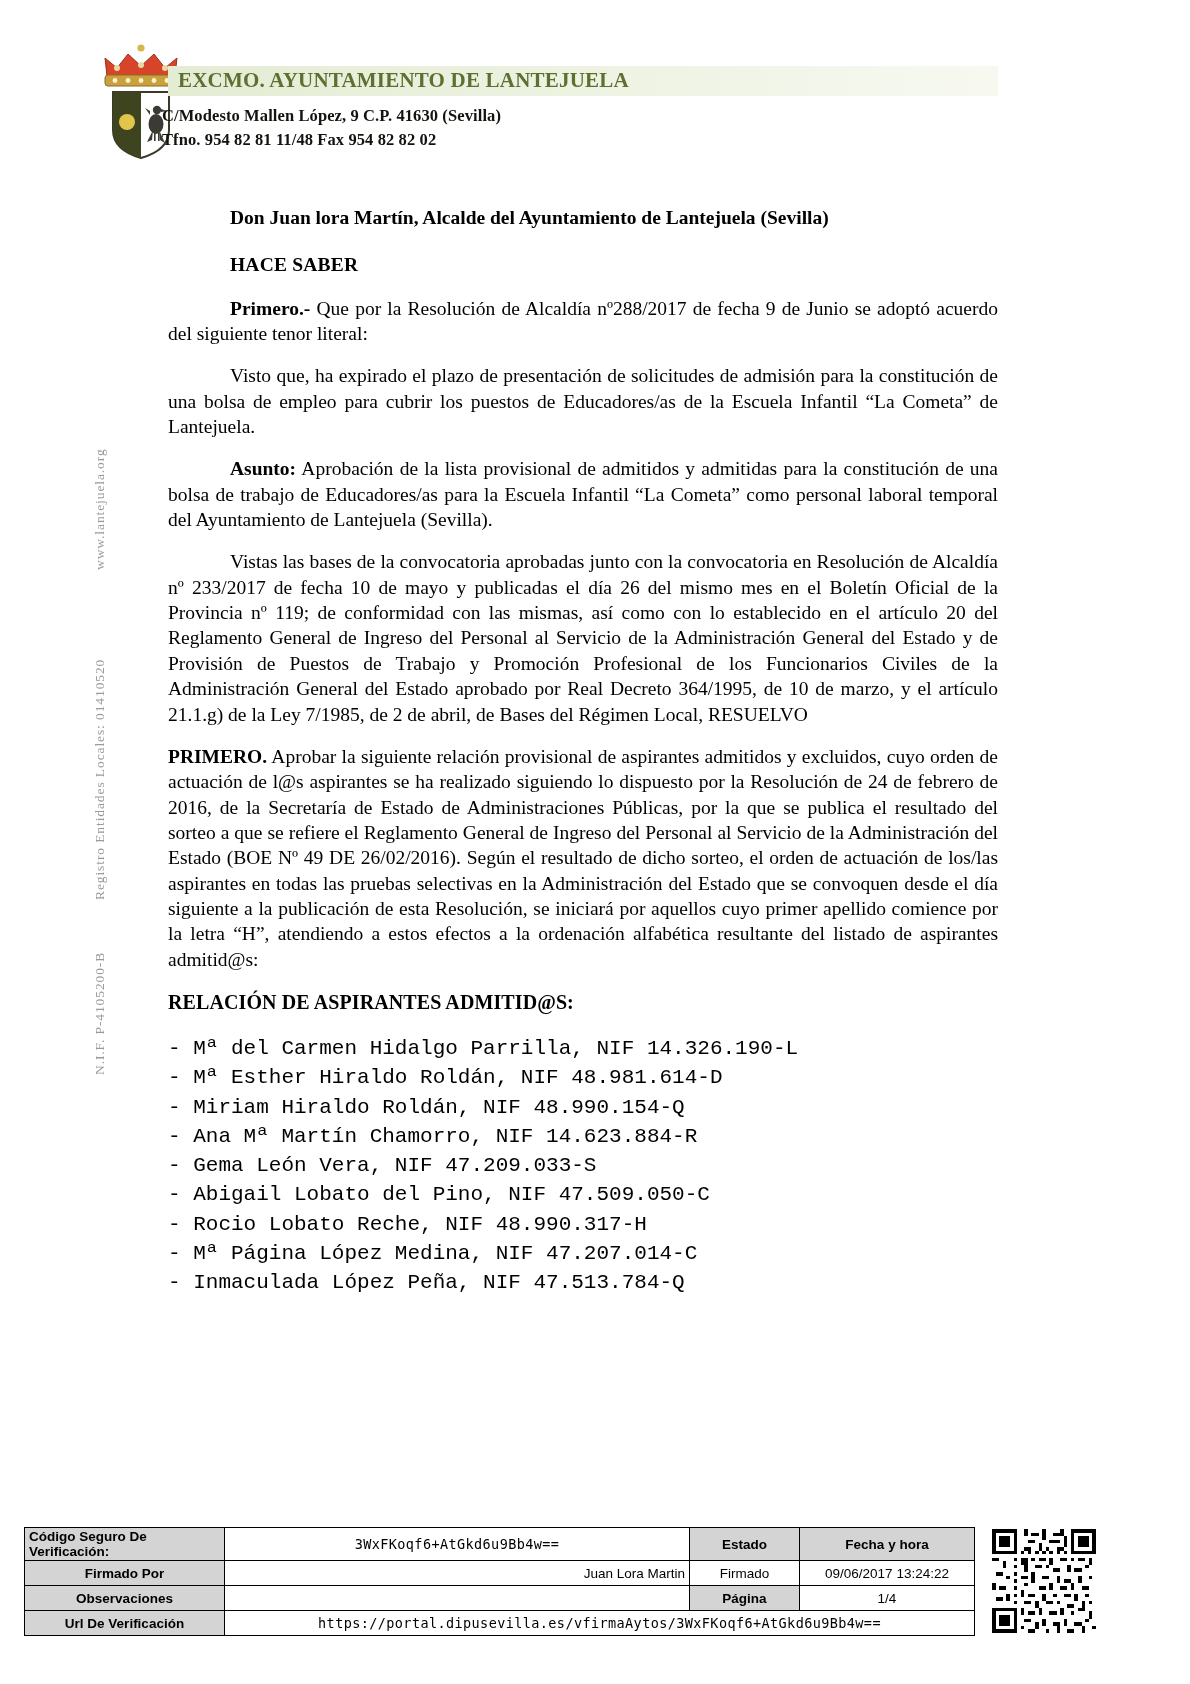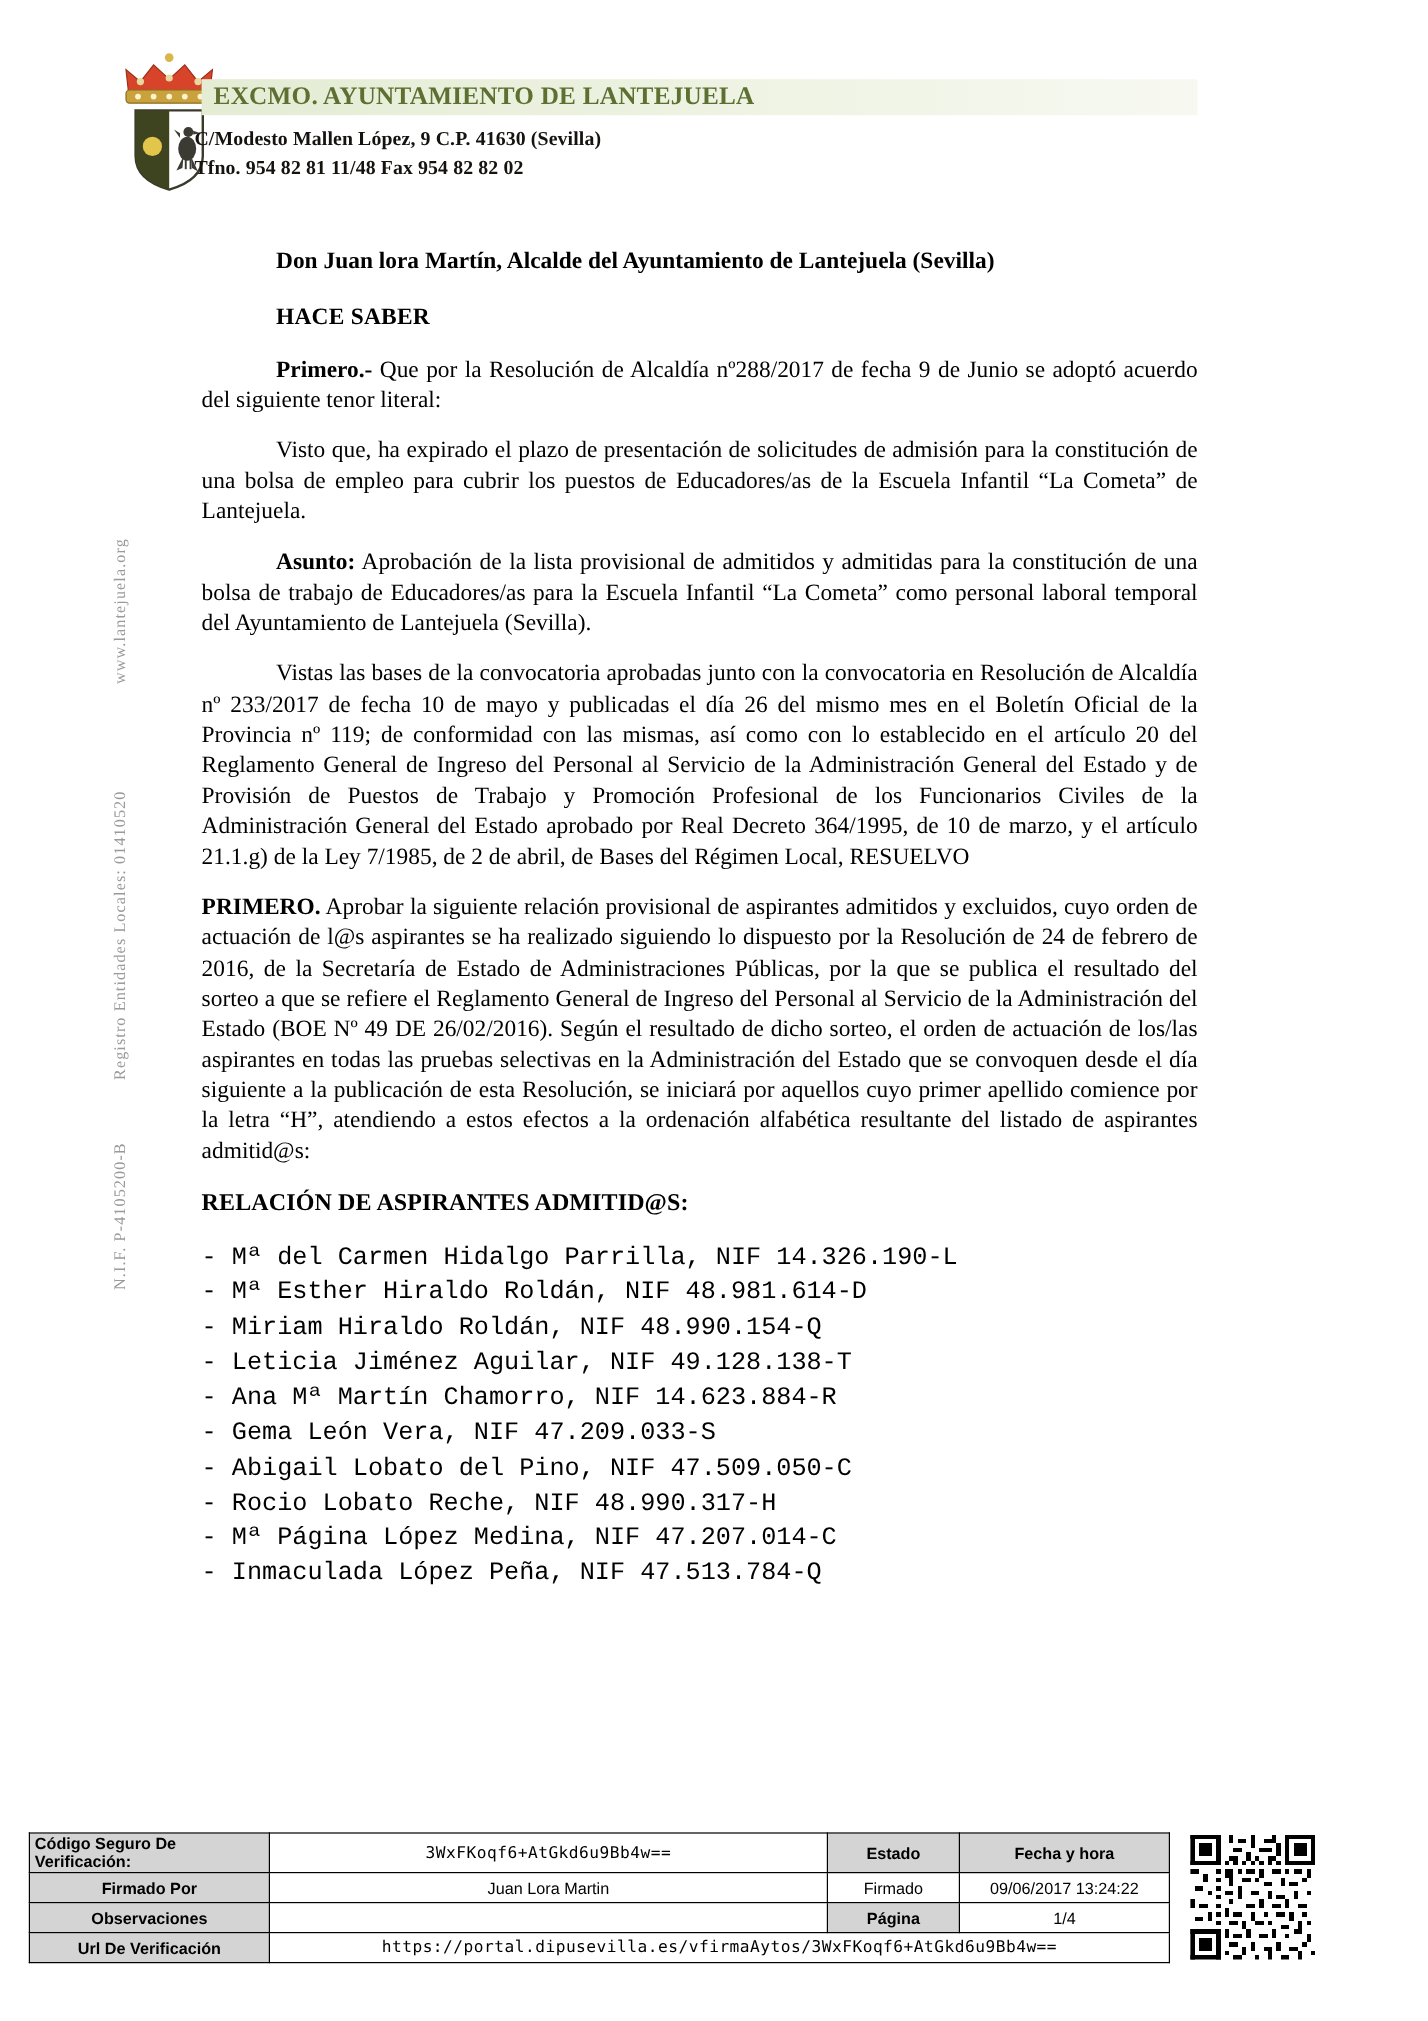--- a/index.html
+++ b/index.html
@@ -150,21 +150,21 @@
     text-align: center;
     font-size: 13.5px;
   }
   td.lbl-left { text-align: left; padding-left: 5px; }
   td.mono {
     font-family: "DejaVu Sans Mono", "Liberation Mono", monospace;
     font-size: 12.5px;
     text-align: center;
     letter-spacing: .4px;
   }
-  td.val-left { text-align: center; padding-left: 6px; }
+  td.val-left { text-align: right; padding-left: 6px; }
   td.val-center { text-align: center; }
 
   
   #qr {
     position: absolute;
     left: 992px;
     top: 1529px;
     width: 104px;
     height: 104px;
   }
@@ -236,21 +236,20 @@
   <p class="para">Vistas las bases de la convocatoria aprobadas junto con la convocatoria en Resolución de Alcaldía nº 233/2017 de fecha 10 de mayo y publicadas el día 26 del mismo mes en el Boletín Oficial de la Provincia nº 119; de conformidad con las mismas, así como con lo establecido en el artículo 20 del Reglamento General de Ingreso del Personal al Servicio de la Administración General del Estado y de Provisión de Puestos de Trabajo y Promoción Profesional de los Funcionarios Civiles de la Administración General del Estado aprobado por Real Decreto 364/1995, de 10 de marzo, y el artículo 21.1.g) de la Ley 7/1985, de 2 de abril, de Bases del Régimen Local, RESUELVO</p>
 
   <p class="para primero-block"><span class="b">PRIMERO.</span><span> Aprobar la siguiente relación provisional de aspirantes admitidos y excluidos, cuyo orden de actuación de l@s aspirantes se ha realizado siguiendo lo dispuesto por la Resolución de 24 de febrero de 2016, de la Secretaría de Estado de Administraciones Públicas, por la que se publica el resultado del sorteo a que se refiere el Reglamento General de Ingreso del Personal al Servicio de la Administración del Estado (BOE Nº 49 DE 26/02/2016). Según el resultado de dicho sorteo, el orden de actuación de los/las aspirantes en todas las pruebas selectivas en la Administración del Estado que se convoquen desde el día siguiente a la publicación de esta Resolución, se iniciará por aquellos cuyo primer apellido comience por la letra “H”, atendiendo a estos efectos a la ordenación alfabética resultante del listado de aspirantes admitid@s:</span></p>
 
   <h2 class="relacion">RELACIÓN DE ASPIRANTES ADMITID@S:</h2>
 
   <ul id="names">
     <li>- Mª del Carmen Hidalgo Parrilla, NIF 14.326.190-L</li>
     <li>- Mª Esther Hiraldo Roldán, NIF 48.981.614-D</li>
     <li>- Miriam Hiraldo Roldán, NIF 48.990.154-Q</li>
-    <li>- Leticia Jiménez Aguilar, NIF 49.128.138-T</li>
     <li>- Ana Mª Martín Chamorro, NIF 14.623.884-R</li>
     <li>- Gema León Vera, NIF 47.209.033-S</li>
     <li>- Abigail Lobato del Pino, NIF 47.509.050-C</li>
     <li>- Rocio Lobato Reche, NIF 48.990.317-H</li>
     <li>- Mª Página López Medina, NIF 47.207.014-C</li>
     <li>- Inmaculada López Peña, NIF 47.513.784-Q</li>
   </ul>
 </div>
 
 <div id="footer">

